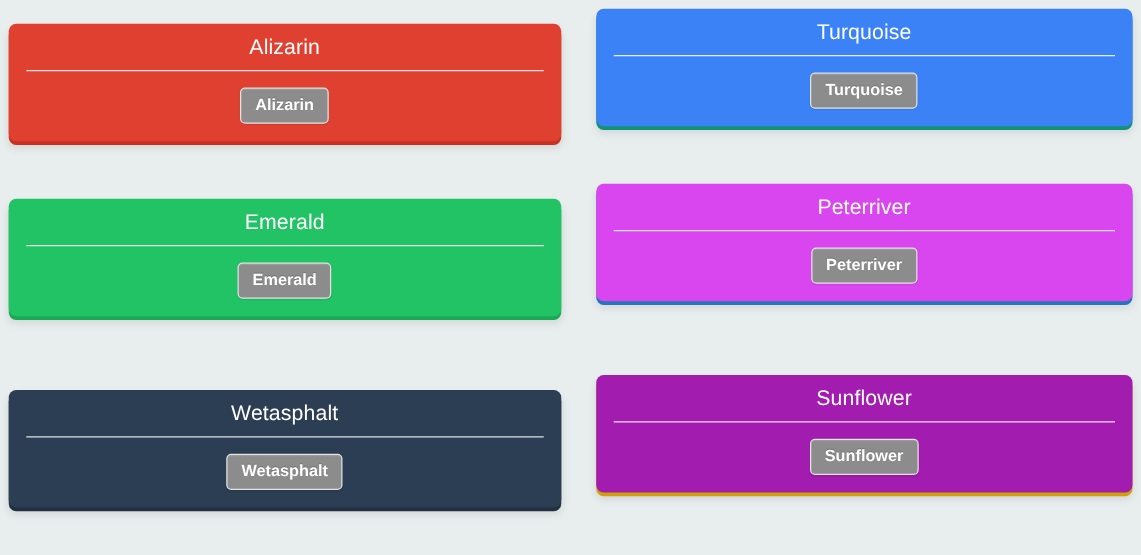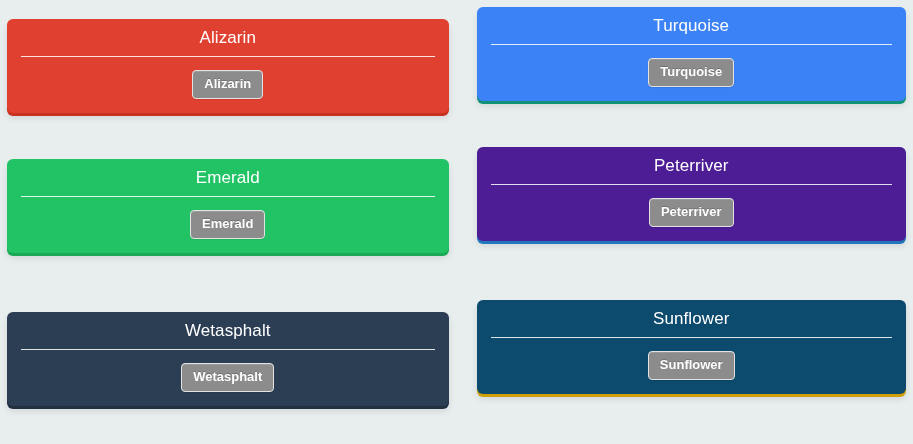--- a/index.html
+++ b/index.html
@@ -120,41 +120,41 @@
     <div class="panel h-std" style="background-color: rgb(34, 195, 101); box-shadow: rgb(26, 169, 85) 0px 3px 0px, rgba(0, 0, 0, 0.1) 0px 5px 7px;">
       <div class="panel-title">Emerald</div>
       <hr class="panel-divider">
       <div class="panel-body">
         <button class="btn" style="background-color: rgb(140, 140, 140); border-color: rgb(227, 227, 227); color: rgb(255, 255, 255);">Emerald</button>
       </div>
     </div>
   </div>
 
   <div class="col right">
-    <div class="panel h-std" style="background-color: #4c1d95; box-shadow: rgb(34, 119, 188) 0px 3px 0px, rgba(0, 0, 0, 0.1) 0px 5px 7px;">
+    <div class="panel h-std" style="background-color: #d946ef; box-shadow: rgb(34, 119, 188) 0px 3px 0px, rgba(0, 0, 0, 0.1) 0px 5px 7px;">
       <div class="panel-title">Peterriver</div>
       <hr class="panel-divider">
       <div class="panel-body">
         <button class="btn" style="background-color: rgb(140, 140, 140); border-color: rgb(227, 227, 227); color: rgb(255, 255, 255);">Peterriver</button>
       </div>
     </div>
   </div>
 
   <div class="col">
     <div class="panel h-tall" style="background-color: rgb(44, 62, 84); box-shadow: rgb(34, 48, 63) 0px 3px 0px, rgba(0, 0, 0, 0.1) 0px 5px 7px;">
       <div class="panel-title">Wetasphalt</div>
       <hr class="panel-divider">
       <div class="panel-body">
         <button class="btn" style="background-color: rgb(140, 140, 140); border-color: rgb(227, 227, 227); color: rgb(255, 255, 255);">Wetasphalt</button>
       </div>
     </div>
   </div>
 
   <div class="col right">
-    <div class="panel h-tall" style="background-color: #0c4a6e; box-shadow: rgb(208, 160, 10) 0px 3px 0px, rgba(0, 0, 0, 0.1) 0px 5px 7px;">
+    <div class="panel h-tall" style="background-color: #a21caf; box-shadow: rgb(208, 160, 10) 0px 3px 0px, rgba(0, 0, 0, 0.1) 0px 5px 7px;">
       <div class="panel-title">Sunflower</div>
       <hr class="panel-divider">
       <div class="panel-body">
         <button class="btn" style="background-color: rgb(140, 140, 140); border-color: rgb(227, 227, 227); color: rgb(255, 255, 255);">Sunflower</button>
       </div>
     </div>
   </div>
 
   <div class="col">
     <div class="panel h-tall" style="background-color: rgb(227, 113, 26); box-shadow: rgb(197, 95, 18) 0px 3px 0px, rgba(0, 0, 0, 0.1) 0px 5px 7px;">

